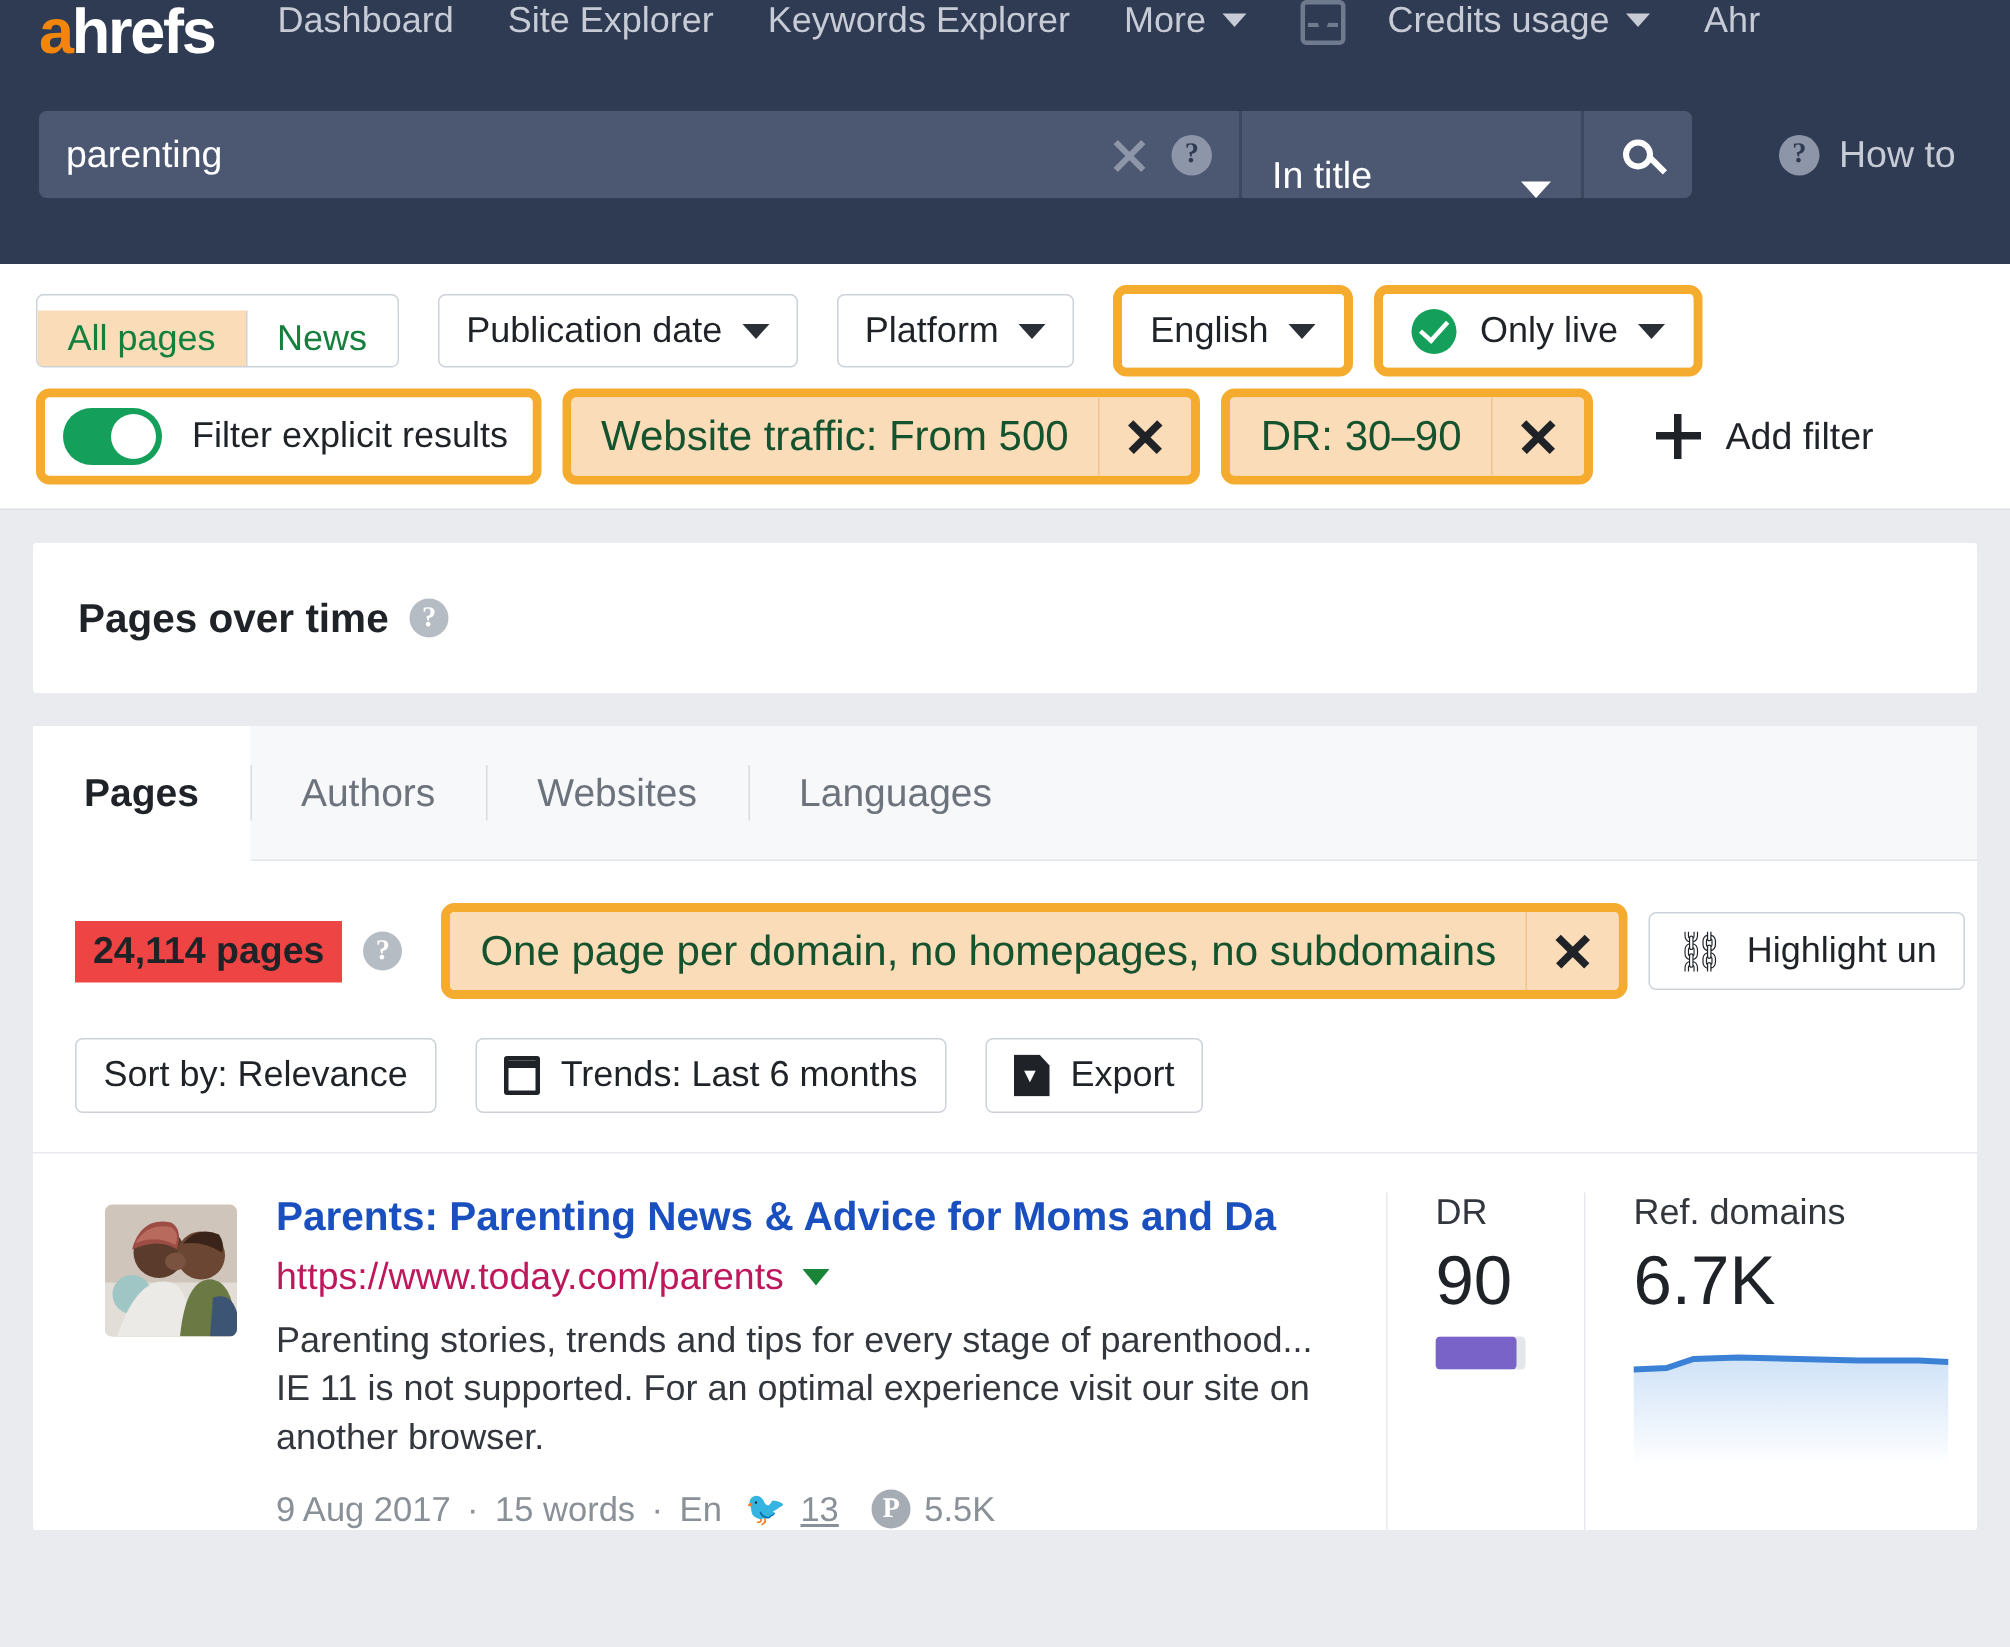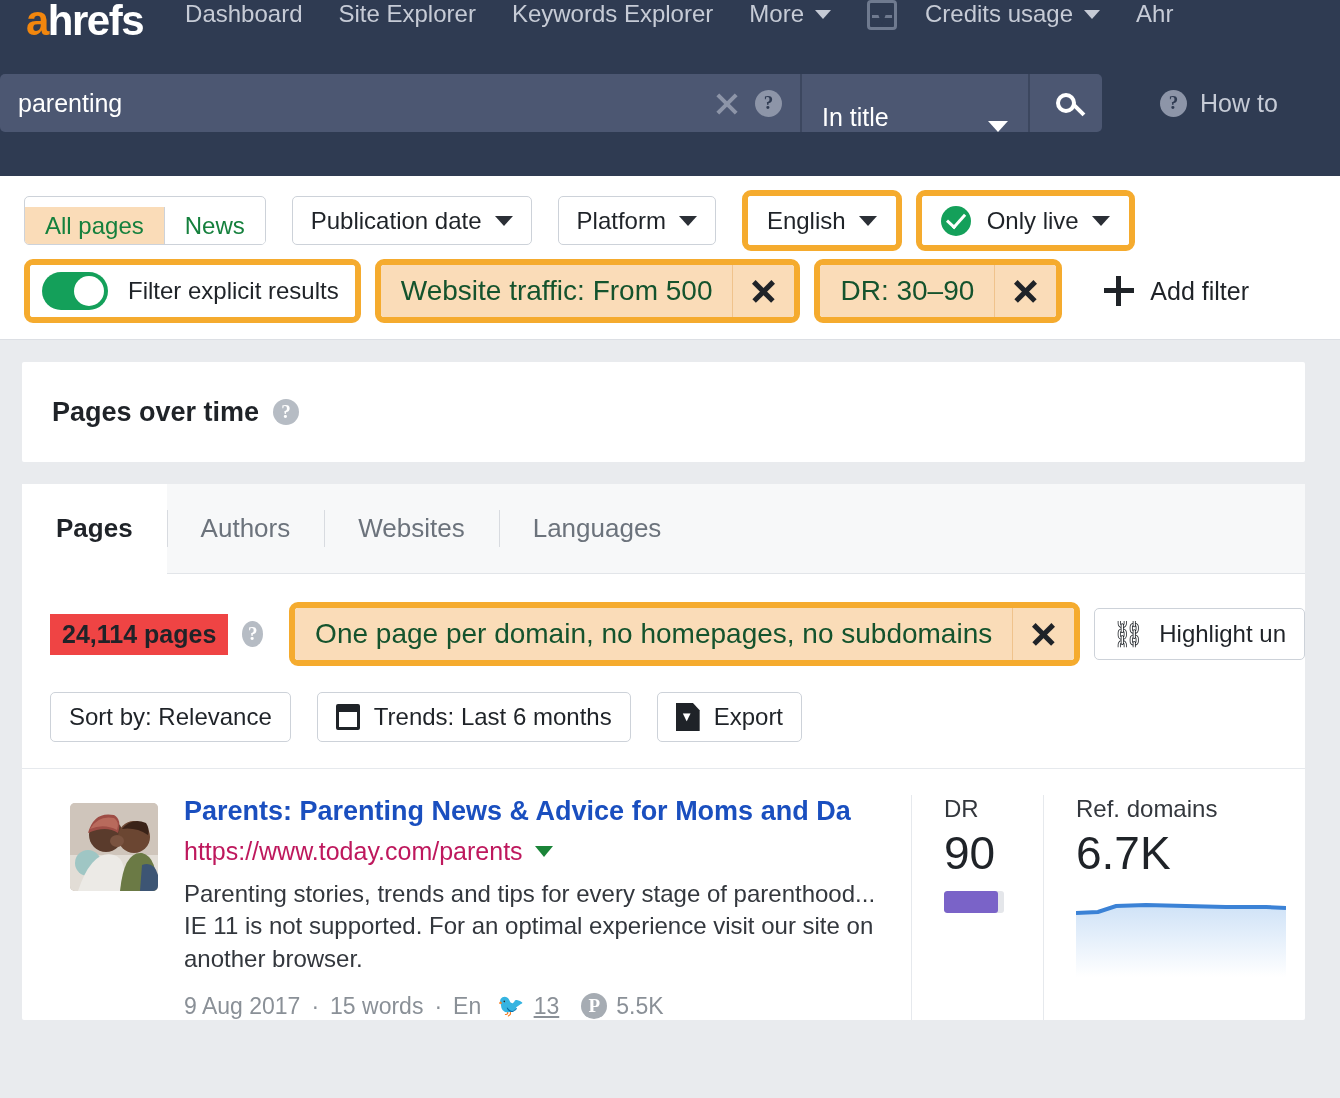--- a/index.html
+++ b/index.html
@@ -65,20 +65,21 @@
     height: 7px;
     background: #2f3b52;
     border-top: 3px solid #6f7a8f;
     clip-path: polygon(0 0, 32% 0, 50% 100%, 68% 0, 100% 0, 100% 100%, 0 100%);
   }
 
   
   .searchrow {
     display: flex;
     align-items: center;
+    padding-left: 26px;
     height: 58px;
   }
   .searchbox {
     display: flex;
     align-items: center;
     height: 58px;
     background: #4c5772;
     border-radius: 5px 0 0 5px;
     width: 800px;
   }
@@ -323,21 +324,21 @@
     content: "";
     position: absolute;
     background: #1f2328;
   }
   .plus::before { left: 0; top: 12px; width: 30px; height: 5px; }
   .plus::after  { top: 0; left: 12px; height: 30px; width: 5px; }
 
   
   .card {
     background: #ffffff;
-    margin: 22px 35px 0 22px;
+    margin: 22px 22px 0 22px;
     border-radius: 2px;
   }
   .card.pot { height: 100px; display: flex; align-items: center; padding-left: 30px; }
   .card-title {
     font-size: 27px;
     font-weight: bold;
     color: #1f2328;
   }
   .qmark-gray {
     width: 26px; height: 26px;

